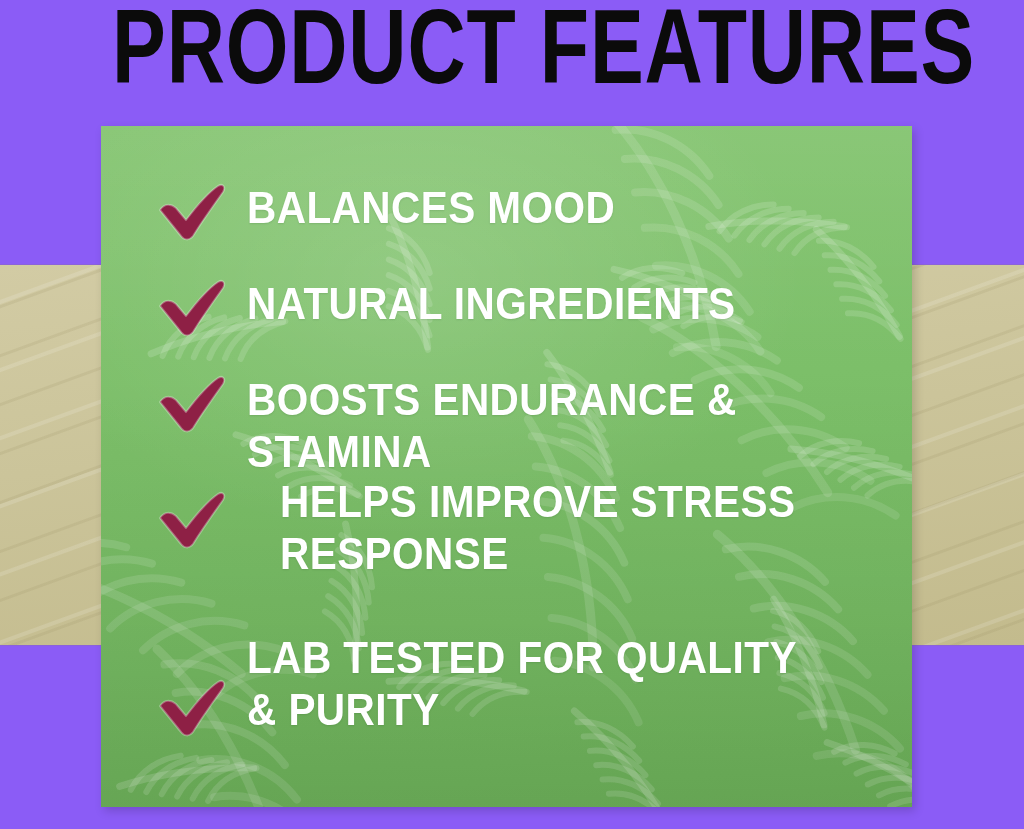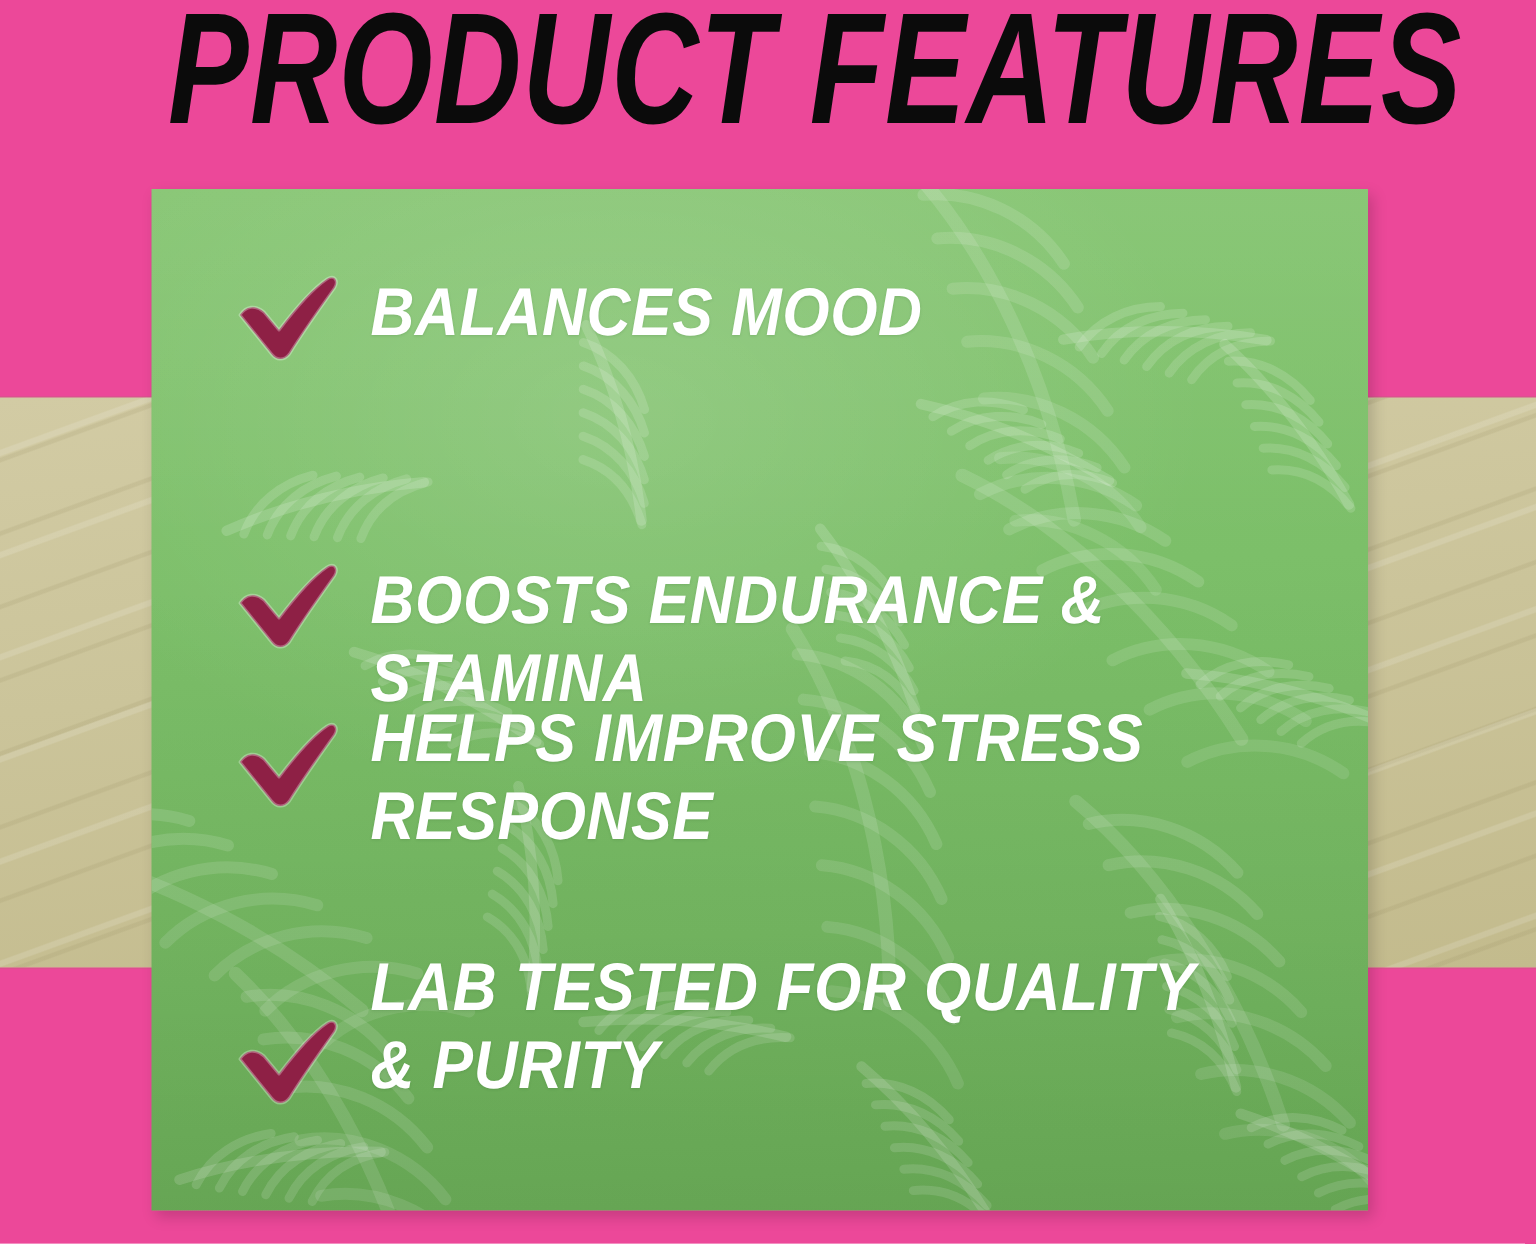--- a/index.html
+++ b/index.html
@@ -12,23 +12,22 @@
     width: 1024px;
     height: 829px;
     font-family: "Liberation Sans", sans-serif;
     overflow: hidden;
   }
 
   #stage {
     position: relative;
     width: 1024px;
     height: 829px;
-    background: #ec4899;
+    background: #8b5cf6;
     overflow: hidden;
-    font-style: italic;
   }
 
   
   .beige-band {
     position: absolute;
     left: 0;
     top: 265px;
     width: 1024px;
     height: 380px;
     background:
@@ -154,21 +153,21 @@
     transform: scaleX(0.90);
     transform-origin: left top;
     text-shadow: 0 1px 2px rgba(40,80,35,0.16);
     white-space: pre-line;
   }
 
   
   .row-0 { top: 56px; }
   .row-1 { top: 152px; }
   .row-2 { top: 248px; justify-content: flex-end; }
-  .row-3 { top: 340px; }
+  .row-3 { top: 350px; gap: 33px; }
   .row-4 { top: 506px; align-items: flex-end; }
 
   
   .row-3 .check-wrap { margin-top: 14px; }
   .row-4 .check-wrap { margin-top: 8px; }
 </style>
 </head>
 <body>
 
 <div id="stage">
@@ -235,20 +234,28 @@
 
       <div class="feature-row row-0">
         <span class="check-wrap">
           <svg viewBox="0 0 72 58" aria-hidden="true">
             <path d="M5 28 C 9 22 15 21 21 26 L 31 38 C 44 21 54 10 63 4 C 68 1 71 5 68 10 C 58 24 46 41 38 54 C 34 59 29 58 26 54 Z" fill="#8e2045" stroke="rgba(255,255,255,0.30)" stroke-width="2" stroke-linejoin="round"></path>
           </svg>
         </span>
         <span class="feature-text">BALANCES MOOD</span>
       </div>
 
+      <div class="feature-row row-1">
+        <span class="check-wrap">
+          <svg viewBox="0 0 72 58" aria-hidden="true">
+            <path d="M5 28 C 9 22 15 21 21 26 L 31 38 C 44 21 54 10 63 4 C 68 1 71 5 68 10 C 58 24 46 41 38 54 C 34 59 29 58 26 54 Z" fill="#8e2045" stroke="rgba(255,255,255,0.30)" stroke-width="2" stroke-linejoin="round"></path>
+          </svg>
+        </span>
+        <span class="feature-text">NATURAL INGREDIENTS</span>
+      </div>
 
       <div class="feature-row row-2">
         <span class="check-wrap">
           <svg viewBox="0 0 72 58" aria-hidden="true">
             <path d="M5 28 C 9 22 15 21 21 26 L 31 38 C 44 21 54 10 63 4 C 68 1 71 5 68 10 C 58 24 46 41 38 54 C 34 59 29 58 26 54 Z" fill="#8e2045" stroke="rgba(255,255,255,0.30)" stroke-width="2" stroke-linejoin="round"></path>
           </svg>
         </span>
         <span class="feature-text">BOOSTS ENDURANCE &amp; STAMINA</span>
       </div>
 

